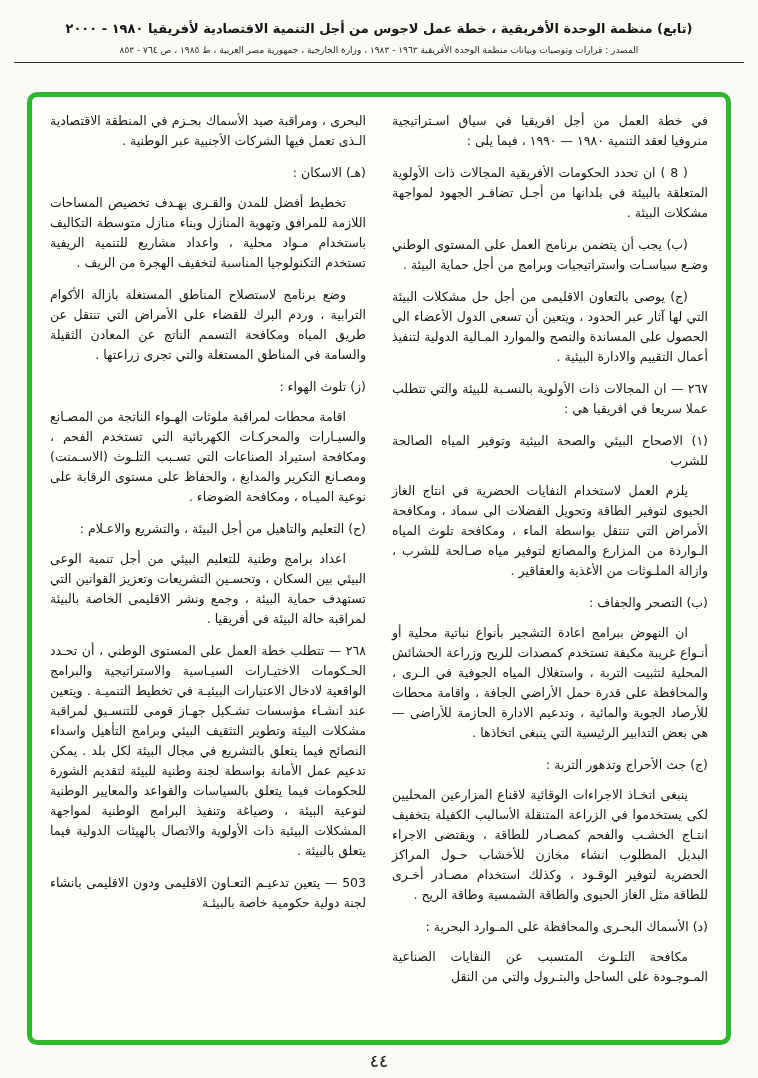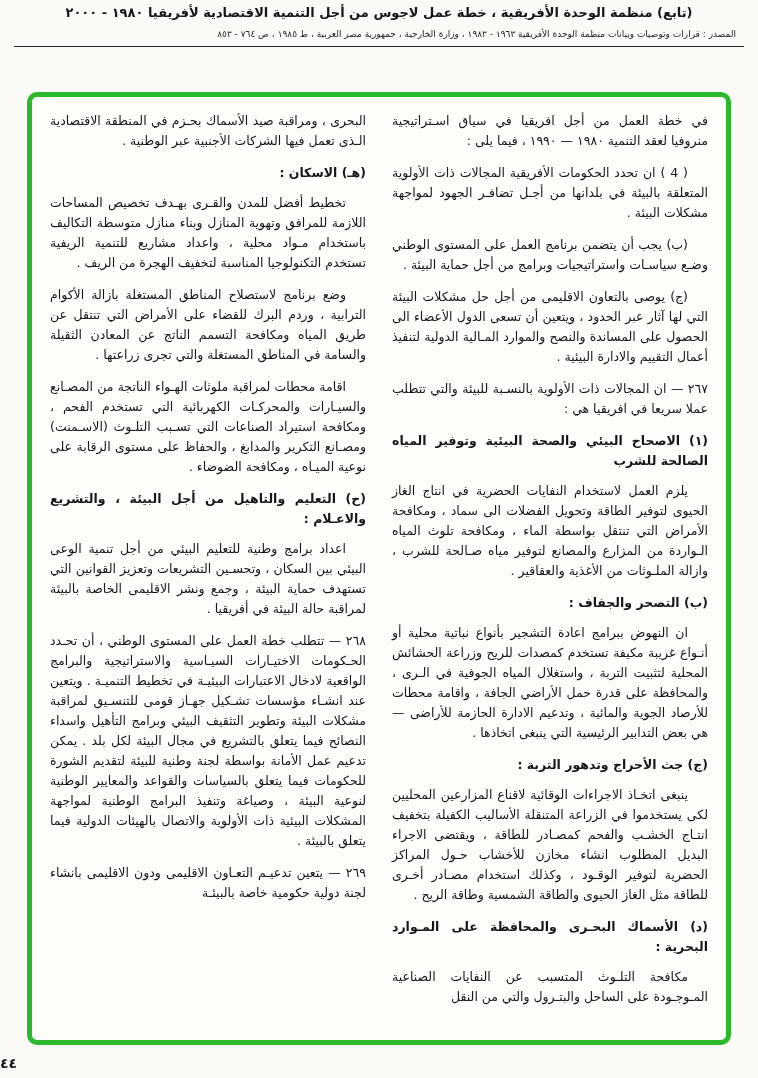--- a/index.html
+++ b/index.html
@@ -7,32 +7,32 @@
     width: 758px;
     height: 1078px;
     background: #fbfaf6;
     color: #161616;
     font-family: "DejaVu Sans", sans-serif;
     position: relative;
     direction: rtl;
     overflow: hidden;
   }
   .page-header {
-    padding-top: 4px;
+    padding-top: 20px;
     text-align: center;
   }
   .doc-title {
     font-size: 13px;
     font-weight: bold;
     line-height: 1.4;
     padding: 0 30px;
   }
   .source-line {
     font-size: 9px;
-    text-align: right;
+    text-align: center;
     padding: 0 22px;
     margin-top: 7px;
     color: #222;
     letter-spacing: 0;
   }
   .header-divider {
     border: none;
     border-top: 1.5px solid #2a2a2a;
     margin: 7px 14px 0 14px;
   }
@@ -58,70 +58,71 @@
   .para {
     margin: 0 0 12px 0;
     font-size: 12.5px;
     line-height: 1.6;
     text-align: justify;
     text-justify: inter-word;
   }
   .para.body { text-indent: 1.6em; }
   .para.flush { text-indent: 0; }
   .para.heading {
-    font-weight: bold;
+    font-weight: normal;
     text-indent: 0;
     margin-top: 4px;
     margin-bottom: 10px;
   }
   .page-number {
     position: absolute;
     bottom: 7px;
     left: 0;
     right: 0;
-    text-align: left;
-    font-size: 14px;
-    font-weight: bold;
+    text-align: center;
+    font-size: 17px;
+    font-weight: normal;
   }
 </style>
 </head>
 <body style="color: rgb(22, 22, 22);">
 
 <div class="document-page">
 
   <div class="page-header">
     <div class="doc-title">(تابع) منظمة الوحدة الأفريقية ، خطة عمل لاجوس من أجل التنمية الاقتصادية لأفريقيا ١٩٨٠ - ٢٠٠٠</div>
     <div class="source-line">المصدر : قرارات وتوصيات وبيانات منظمة الوحدة الأفريقية ١٩٦٣ - ١٩٨٣ ، وزارة الخارجية ، جمهورية مصر العربية ، ط ١٩٨٥ ، ص ٧٦٤ - ٨٥٣</div>
     <hr class="header-divider">
   </div>
 
   <div class="content-frame" style="border-color: rgb(45, 185, 45);">
     <div class="text-column">
         <p class="para flush">في خطة العمل من أجل افريقيا في سياق اسـتراتيجية منروفيا لعقد التنمية ١٩٨٠ — ١٩٩٠ ، فيما يلى :</p>
-        <p class="para body">( 4 ) ان تحدد الحكومات الأفريقية المجالات ذات الأولوية المتعلقة بالبيئة في بلدانها من أجـل تضافـر الجهود لمواجهة مشكلات البيئة .</p>
+        <p class="para body">( 8 ) ان تحدد الحكومات الأفريقية المجالات ذات الأولوية المتعلقة بالبيئة في بلدانها من أجـل تضافـر الجهود لمواجهة مشكلات البيئة .</p>
         <p class="para body">(ب) يجب أن يتضمن برنامج العمل على المستوى الوطني وضـع سياسـات واستراتيجيات وبرامج من أجل حماية البيئة .</p>
         <p class="para body">(ج) يوصى بالتعاون الاقليمى من أجل حل مشكلات البيئة التي لها آثار عبر الحدود ، ويتعين أن تسعى الدول الأعضاء الى الحصول على المساندة والنصح والموارد المـالية الدولية لتنفيذ أعمال التقييم والادارة البيئية .</p>
         <p class="para flush">٢٦٧ — ان المجالات ذات الأولوية بالنسـبة للبيئة والتي تتطلب عملا سريعا في افريقيا هي :</p>
         <p class="para heading">(١) الاصحاح البيئي والصحة البيئية وتوفير المياه الصالحة للشرب</p>
         <p class="para body">يلزم العمل لاستخدام النفايات الحضرية في انتاج الغاز الحيوى لتوفير الطاقة وتحويل الفضلات الى سماد ، ومكافحة الأمراض التي تنتقل بواسطة الماء ، ومكافحة تلوث المياه الـواردة من المزارع والمصانع لتوفير مياه صـالحة للشرب ، وازالة الملـوثات من الأغذية والعقاقير .</p>
         <p class="para heading">(ب) التصحر والجفاف :</p>
         <p class="para body">ان النهوض ببرامج اعادة التشجير بأنواع نباتية محلية أو أنـواع غريبة مكيفة تستخدم كمصدات للريح وزراعة الحشائش المحلية لتثبيت التربة ، واستغلال المياه الجوفية في الـرى ، والمحافظة على قدرة حمل الأراضي الجافة ، واقامة محطات للأرصاد الجوية والمائية ، وتدعيم الادارة الحازمة للأراضى — هي بعض التدابير الرئيسية التي ينبغى اتخاذها .</p>
         <p class="para heading">(ج) جث الأحراج وتدهور التربة :</p>
         <p class="para body">ينبغى اتخـاذ الاجراءات الوقائية لاقناع المزارعين المحليين لكى يستخدموا في الزراعة المتنقلة الأساليب الكفيلة بتخفيف انتـاج الخشـب والفحم كمصـادر للطاقة ، ويقتضى الاجراء البديل المطلوب انشاء مخازن للأخشاب حـول المراكز الحضرية لتوفير الوقـود ، وكذلك استخدام مصـادر أخـرى للطاقة مثل الغاز الحيوى والطاقة الشمسية وطاقة الريح .</p>
         <p class="para heading">(د) الأسماك البحـرى والمحافظة على المـوارد البحرية :</p>
         <p class="para body">مكافحة التلـوث المتسبب عن النفايات الصناعية المـوجـودة على الساحل والبتـرول والتي من النقل</p>
       </div>
     <div class="text-column">
         <p class="para flush">البحرى ، ومراقبة صيد الأسماك بحـزم في المنطقة الاقتصادية الـذى تعمل فيها الشركات الأجنبية عبر الوطنية .</p>
         <p class="para heading">(هـ) الاسكان :</p>
         <p class="para body">تخطيط أفضل للمدن والقـرى بهـدف تخصيص المساحات اللازمة للمرافق وتهوية المنازل وبناء منازل متوسطة التكاليف باستخدام مـواد محلية ، واعداد مشاريع للتنمية الريفية تستخدم التكنولوجيا المناسبة لتخفيف الهجرة من الريف .</p>
         <p class="para body">وضع برنامج لاستصلاح المناطق المستغلة بازالة الأكوام الترابية ، وردم البرك للقضاء على الأمراض التي تنتقل عن طريق المياه ومكافحة التسمم الناتج عن المعادن الثقيلة والسامة في المناطق المستغلة والتي تجرى زراعتها .</p>
+        <p class="para heading">(ز) تلوث الهواء :</p>
         <p class="para body">اقامة محطات لمراقبة ملوثات الهـواء الناتجة من المصـانع والسيـارات والمحركـات الكهربائية التي تستخدم الفحم ، ومكافحة استيراد الصناعات التي تسـبب التلـوث (الاسـمنت) ومصـانع التكرير والمدابغ ، والحفاظ على مستوى الرقابة على نوعية الميـاه ، ومكافحة الضوضاء .</p>
         <p class="para heading">(ح) التعليم والتاهيل من أجل البيئة ، والتشريع والاعـلام :</p>
         <p class="para body">اعداد برامج وطنية للتعليم البيئي من أجل تنمية الوعى البيئي بين السكان ، وتحسـين التشريعات وتعزيز القوانين التي تستهدف حماية البيئة ، وجمع ونشر الاقليمى الخاصة بالبيئة لمراقبة حالة البيئة في أفريقيا .</p>
         <p class="para flush">٢٦٨ — تتطلب خطة العمل على المستوى الوطني ، أن تحـدد الحـكومات الاختيـارات السيـاسية والاستراتيجية والبرامج الواقعية لادخال الاعتبارات البيئيـة في تخطيط التنميـة . ويتعين عند انشـاء مؤسسات تشـكيل جهـاز قومى للتنسـيق لمراقبة مشكلات البيئة وتطوير التثقيف البيئي وبرامج التأهيل واسداء النصائح فيما يتعلق بالتشريع في مجال البيئة لكل بلد . يمكن تدعيم عمل الأمانة بواسطة لجنة وطنية للبيئة لتقديم الشورة للحكومات فيما يتعلق بالسياسات والقواعد والمعايير الوطنية لنوعية البيئة ، وصياغة وتنفيذ البرامج الوطنية لمواجهة المشكلات البيئية ذات الأولوية والاتصال بالهيئات الدولية فيما يتعلق بالبيئة .</p>
-        <p class="para flush">٢٦٩ — يتعين تدعيـم التعـاون الاقليمى ودون الاقليمى بانشاء لجنة دولية حكومية خاصة بالبيئـة</p>
+        <p class="para flush">503 — يتعين تدعيـم التعـاون الاقليمى ودون الاقليمى بانشاء لجنة دولية حكومية خاصة بالبيئـة</p>
       </div>
   </div>
 
   <div class="page-number">٤٤</div>
 
 </div>
 
 </body></html>

